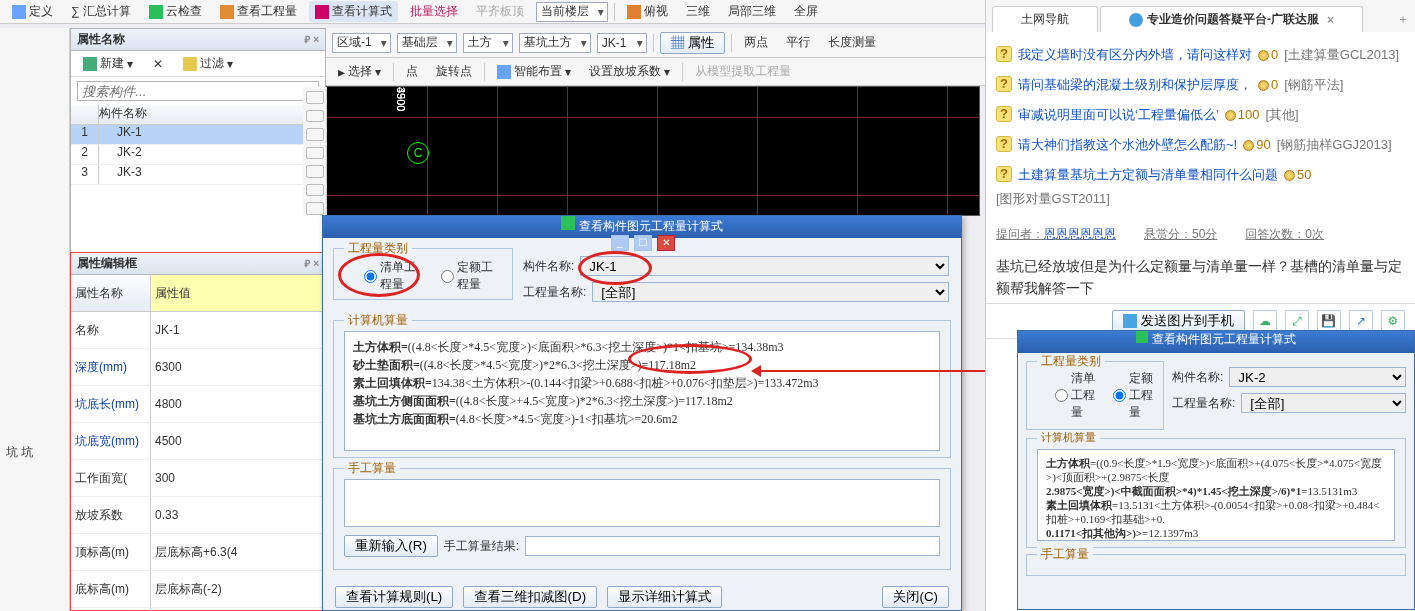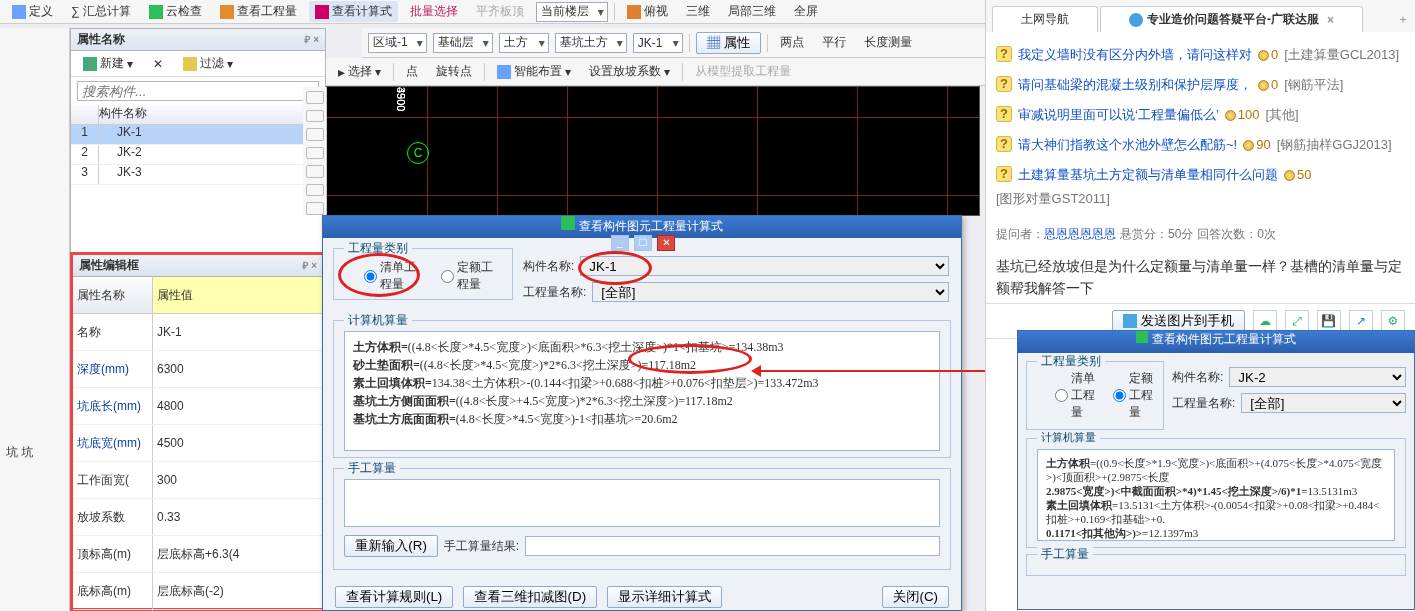--- a/index.html
+++ b/index.html
@@ -7,42 +7,42 @@
          width: 1415px; height: 611px; background: #eeeef2; overflow: hidden;
          position: relative; color: #333; }
   .topbar { height: 24px; background: #f6f6f7; border-bottom: 1px solid #ccc;
             display: flex; align-items: center; padding: 0 6px; gap: 6px; }
   .tb-btn { display: inline-flex; align-items: center; gap: 3px; padding: 2px 6px;
             border-radius: 2px; cursor: pointer; }
   .ico { width: 14px; height: 14px; display: inline-block; }
   .sep { width: 1px; height: 18px; background: #ccc; }
   .secondbar { position:absolute; left:326px; top:28px; right:0; height:30px;
                background:#f6f6f7; border-bottom:1px solid #ccc;
-               display:flex; align-items:center; padding:0 6px; gap:6px;margin-left:36px; }
+               display:flex; align-items:center; padding:0 6px; gap:6px; }
   .thirdbar { position:absolute; left:326px; top:58px; right:0; height:28px;
               background:#f6f6f7; border-bottom:1px solid #ccc;
               display:flex; align-items:center; padding:0 6px; gap:6px; }
   .panel-left { position:absolute; left:70px; top:28px; width:256px; bottom:0;
                 background:#fff; border:1px solid #b5b5b5; }
   .panel-head { height:22px; background:linear-gradient(#eef2f8,#dce4f0);
                 border-bottom:1px solid #b5b5b5; display:flex; align-items:center;
                 padding:0 6px; font-weight:bold; }
   .toolbar-row { height:26px; border-bottom:1px solid #ddd; display:flex;
                  align-items:center; padding:0 6px; gap:8px; }
   .search-row { padding:4px 6px; }
   .search-row input { width:100%; height:20px; border:1px solid #b5b5b5;
                        padding:0 4px; font-style:italic; color:#999; }
   .table-hd { height:20px; background:linear-gradient(#fbfcfe,#e6eaf2);
               border-bottom:1px solid #ccc; display:flex; }
   .rownum-col { width:28px; border-right:1px solid #ccc; text-align:center; }
   .name-col { flex:1; text-align:left; }
   .row { height:20px; display:flex; border-bottom:1px solid #eee; }
   .row.sel { background:#b7d3f7; }
   .prop-panel { position:absolute; left:70px; top:252px; width:256px; bottom:0;
-                background:#fff; border:3px solid #ef4444; }
+                background:#fff; border:1px solid #ef4444; }
   .prop-row { height:37px; display:flex; border-bottom:1px solid #eee; }
   .prop-row .k { width:80px; border-right:1px solid #ccc; padding:0 4px;
                  display:flex; align-items:center; }
   .prop-row .v { flex:1; padding:0 4px; display:flex; align-items:center; }
   .blue { color:#0b3fa8; }
   .hdcell { background:linear-gradient(#fbfcfe,#e6eaf2); font-weight:normal;
             border-bottom:1px solid #ccc; }
   .canvas { position:absolute; left:326px; top:86px; width:654px; height:130px;
             background:#000; border:1px solid #555; }
   .canvas .grid-v { position:absolute; top:0; bottom:0; width:1px; background:#7a2424; }
@@ -63,21 +63,21 @@
   .dlg-title { height:22px; background:linear-gradient(#3c7bd4,#2b5fae);
                color:#fff; display:flex; align-items:center; padding:0 6px;
                justify-content:space-between;flex-direction:column; }
   .dlg-title .btns span { display:inline-block; width:18px; height:16px;
         border:1px solid #a9c3e8; margin-left:2px; text-align:center;
         line-height:14px; font-size:10px; background:#afcaf3; cursor:pointer; }
   .dlg-title .btns .close { background:#d84c3f; border-color:#b23; }
   .group { border:1px solid #b2c6df; margin:10px; padding:10px 10px 6px;
            position:relative; }
   .group > .legend { position:absolute; top:-9px; left:10px; background:#eef2f7;
-                     padding:0 4px; color:#0c4a6e; }
+                     padding:0 4px; color:#a16207; }
   .radio-row { display:flex; gap:16px; align-items:center;margin-left:20px; }
   .radio-row label { display:flex; align-items:center; gap:3px; }
   .field-row { display:flex; align-items:center; gap:6px; margin:6px 0; }
   .field-row select, .field-row input[type=text] {
       height:20px; border:1px solid #9fb4d1; padding:0 4px; }
   .calc-box { width:100%; height:120px; border:1px solid #9fb4d1; background:#fff;
               padding:6px 8px; font-family:SimSun, serif; line-height:18px;
               overflow:hidden; }
   .manual-box { width:100%; height:48px; border:1px solid #9fb4d1; background:#fff; }
   .btn { height:22px; padding:0 10px; border:1px solid #8ea9c9;
@@ -94,21 +94,21 @@
   .tab.act { background:#fff; font-weight:bold; }
   .qa-list { padding:8px 10px; }
   .qa-item { display:flex; align-items:flex-start; gap:6px; padding:6px 0;
              font-size:13px; line-height:18px; flex-wrap:wrap; }
   .qa-item .q { color:#1050c8; cursor:pointer; }
   .qa-item .coin { display:inline-flex; align-items:center; gap:2px; color:#b57300; }
   .qa-item .tag { color:#777; }
   .qmark { width:16px; height:16px; background:#f9e27a; border:1px solid #d7b83f;
            color:#a06700; font-weight:bold; text-align:center; line-height:14px;
            border-radius:3px; flex-shrink:0;}
-  .meta-row { color:#777; padding:4px 10px; display:flex; gap:4px; }
+  .meta-row { color:#777; padding:4px 10px; display:flex; gap:28px;text-decoration:underline; }
   .meta-row a { color:#1050c8; text-decoration:none; }
   .body-text { padding:8px 10px 4px; font-size:14px; line-height:22px; }
   .action-row { display:flex; gap:8px; justify-content:flex-end;
                 padding:6px 10px; border-top:1px solid #ddd;
                 border-bottom:1px solid #ddd;}
   .action-row .ibtn { width:24px; height:22px; border:1px solid #bcd2ea;
         display:flex; align-items:center; justify-content:center; cursor:pointer;}
   .red-ellipse { position:absolute; border:3px solid #d22; border-radius:50%;
                  pointer-events:none; }
   .red-arrow { position:absolute; height:2px; background:#d22; }

